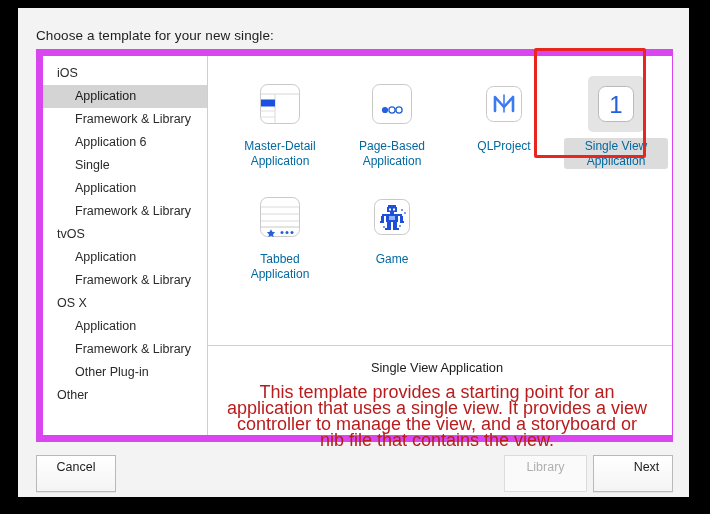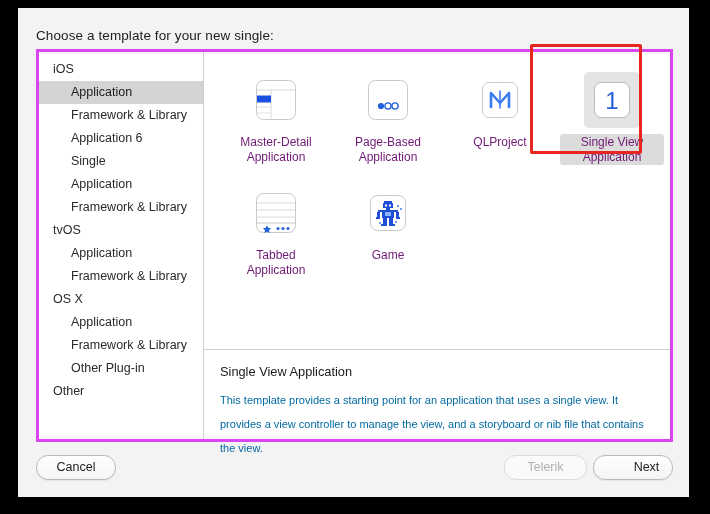--- a/index.html
+++ b/index.html
@@ -44,21 +44,21 @@
   }
 
   
   .content-box {
     position: absolute;
     left: 18px;
     top: 41px;
     width: 637px;
     height: 393px;
     background: #ffffff;
-    border: 3px solid #d946ef;
+    border: 7px solid #d946ef;
     box-sizing: border-box;
     display: flex;
   }
 
   
   .sidebar {
     width: 165px;
     min-width: 165px;
     height: 100%;
     background: #ffffff;
@@ -114,21 +114,21 @@
     justify-content: center;
     border-radius: 5px;
   }
   .tmpl-cell.selected .tmpl-iconwrap {
     background: #e4e4e4;
   }
   .tmpl-label {
     margin-top: 6px;
     font-size: 12px;
     line-height: 14.5px;
-    color: #701a75;
+    color: #0369a1;
     text-align: center;
     width: 104px;
     padding: 1px 2px;
     border-radius: 3px;
     box-sizing: border-box;
   }
   .tmpl-cell.selected .tmpl-label {
     background: #dcdcdc;
   }
 
@@ -141,48 +141,49 @@
     box-sizing: border-box;
   }
 
   
   .desc-panel {
     height: 90px;
     border-top: 1px solid #cfcfcf;
     background: #ffffff;
     padding: 14px 22px 0 16px;
     box-sizing: border-box;
+    text-align: center;
   }
   .desc-title {
     font-size: 12.8px;
     color: #1b1b1b;
     margin-bottom: 9px;
   }
   .desc-body {
-    font-size: 11px;
-    line-height: 24px;
-    color: #0369a1;
+    font-size: 18px;
+    line-height: 16px;
+    color: #b91c1c;
     max-width: 450px;
   }
 
   
   .footer {
     position: absolute;
     left: 18px;
     top: 447px;
     width: 637px;
     height: 28px;
   }
   .btn {
     position: absolute;
     top: 0;
-    height: 25px;
+    height: 37px;
     line-height: 22px;
     border: 1px solid #b9b9b9;
-    border-radius: 12px;
+    border-radius: 0;
     background: linear-gradient(#ffffff, #f4f4f4);
     font-size: 12.5px;
     color: #1c1c1c;
     text-align: center;
     box-sizing: border-box;
     box-shadow: 0 1px 0 rgba(0,0,0,0.06);
     cursor: default;
   }
   .btn.cancel { left: 0; width: 80px; }
   .btn.previous {
@@ -344,18 +345,18 @@
         <div class="desc-panel">
           <div class="desc-title">Single View Application</div>
           <div class="desc-body">This template provides a starting point for an application that uses a single view. It provides a view controller to manage the view, and a storyboard or nib file that contains the view.</div>
         </div>
 
       </div>
     </div>
 
     <div class="footer">
       <div class="btn cancel">Cancel</div>
-      <div class="btn previous">Telerik</div>
+      <div class="btn previous">Library</div>
       <div class="btn next">Next</div>
     </div>
 
   </div>
 </div>
 
 </body></html>

